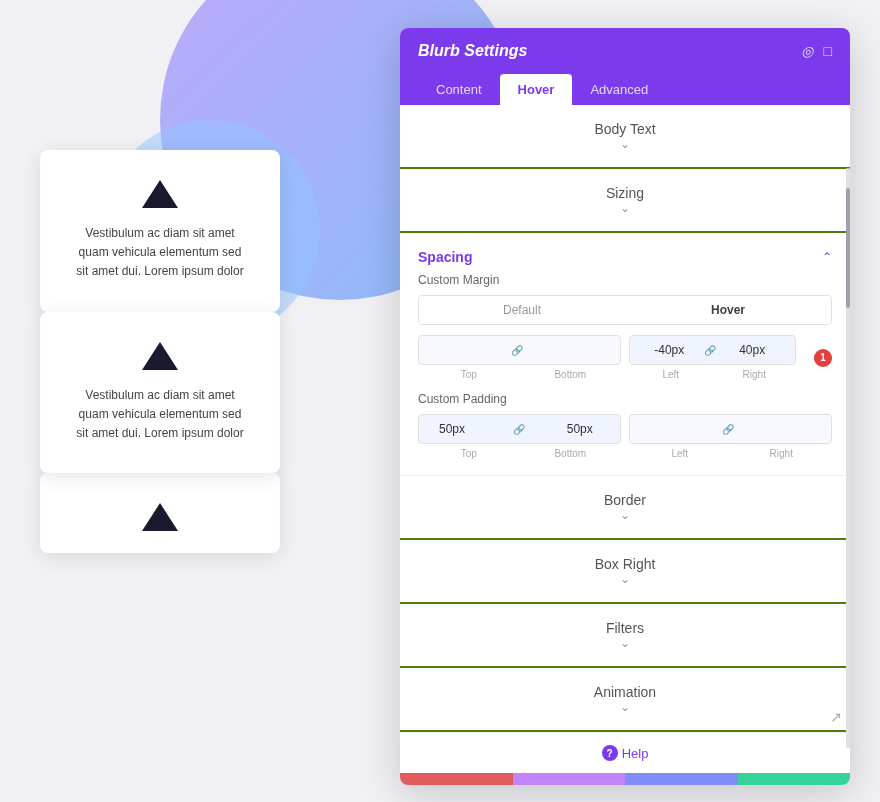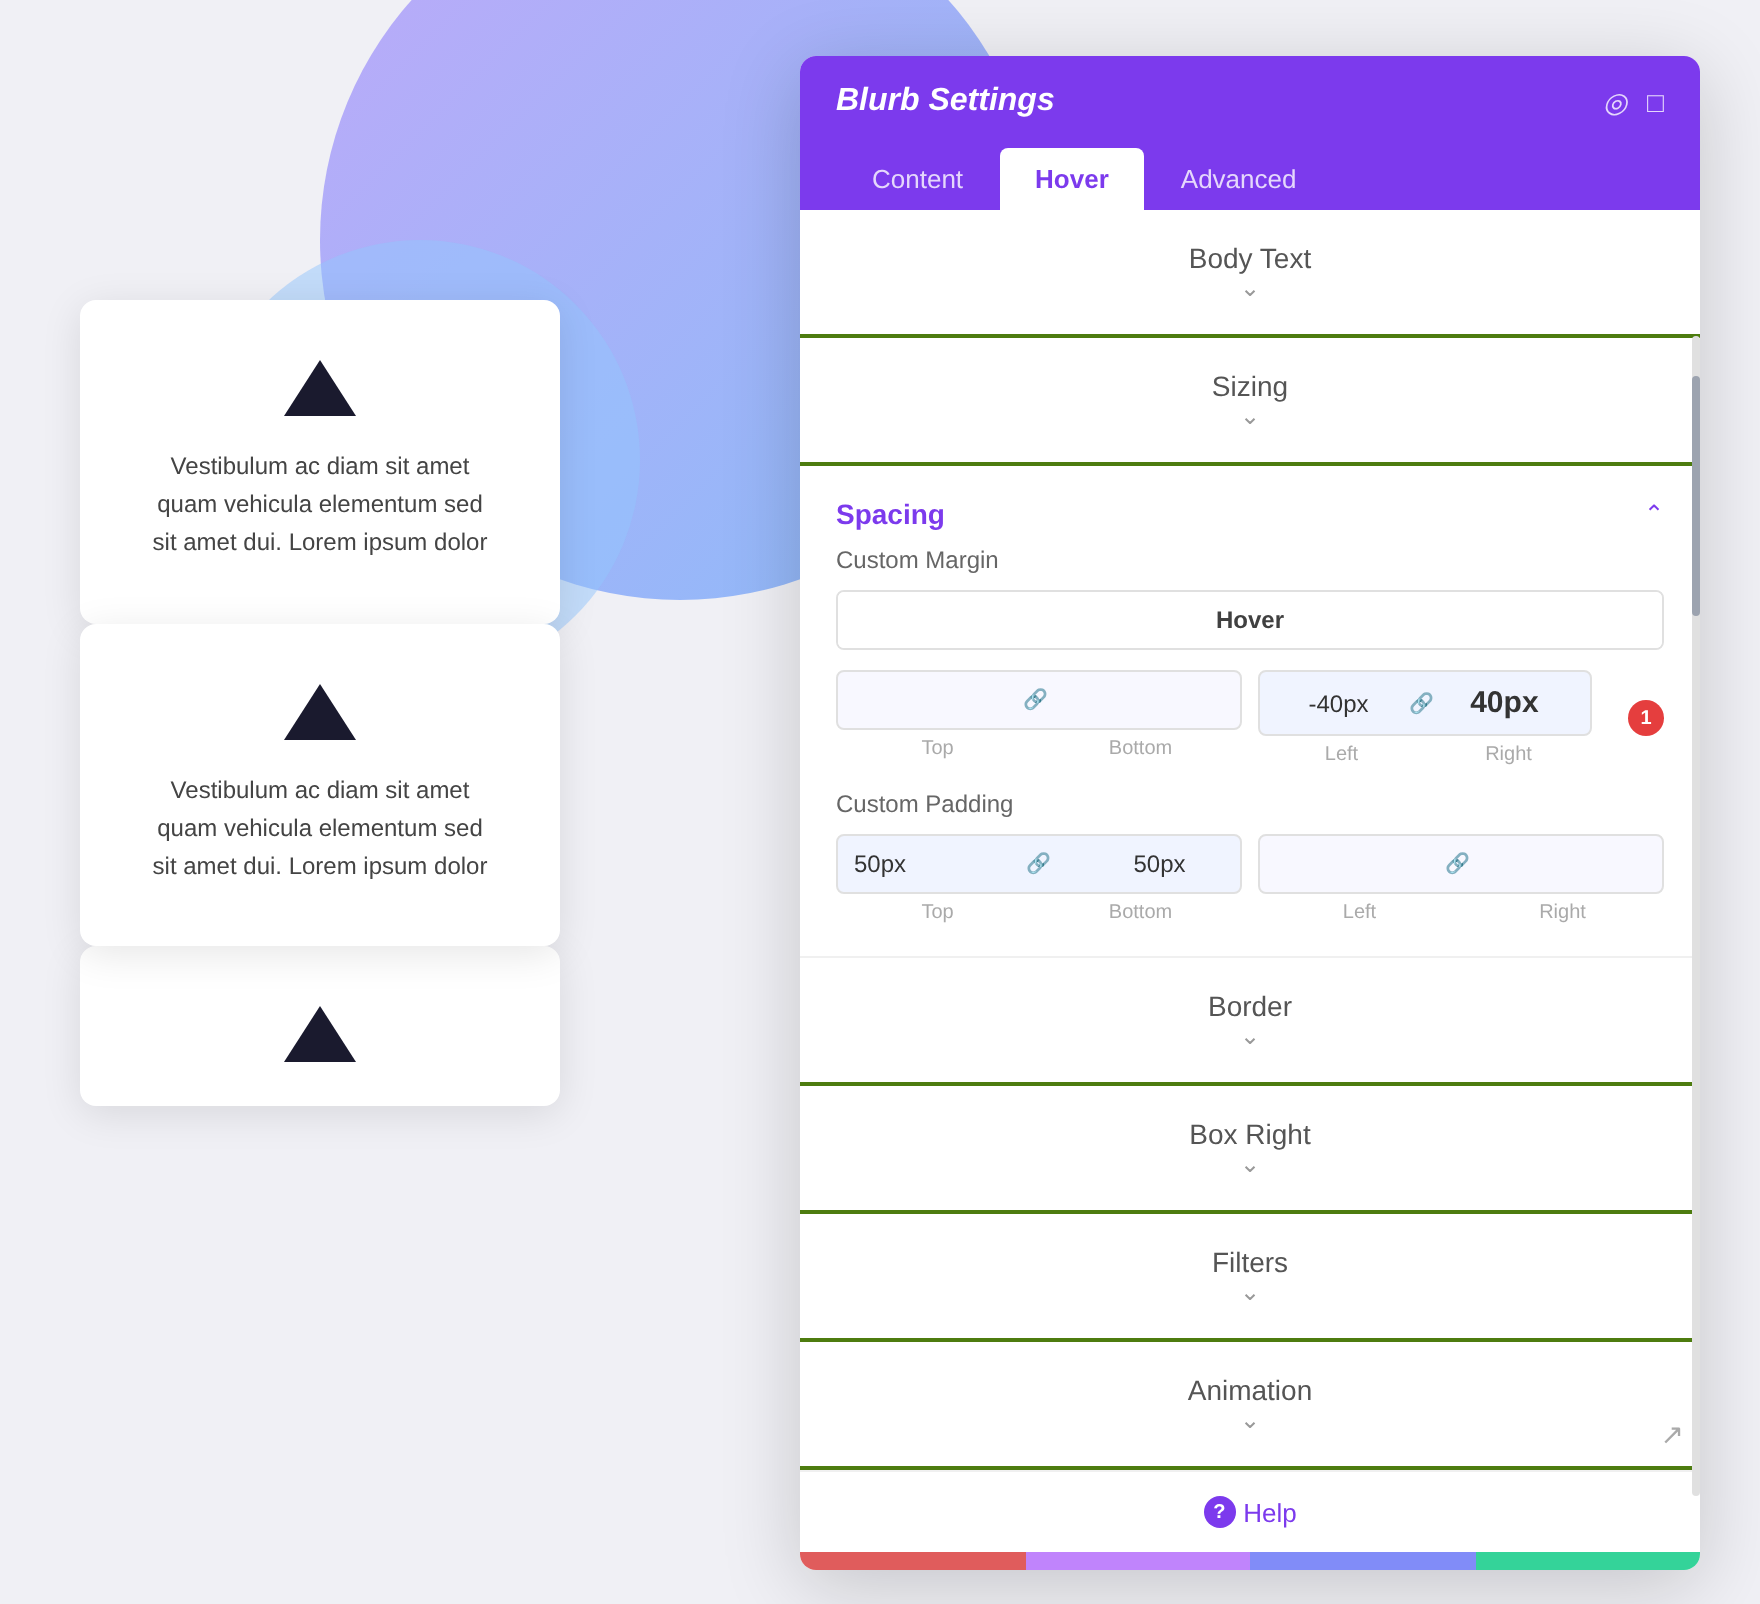--- a/index.html
+++ b/index.html
@@ -350,20 +350,21 @@
       <div class="spacing-header">
         <span class="spacing-title">Spacing</span>
         <span class="chevron-up">⌃</span>
       </div>
 
       <div class="spacing-content">
 
         <div class="sub-section-label">Custom Margin</div>
 
         <div class="toggle-tabs">
+          <div class="toggle-tab">Default</div>
           <div class="toggle-tab-hover">Hover</div>
         </div>
 
         <div style="display:flex; gap:8px; margin-bottom:12px;">
 
           <div style="flex:1;">
             <div style="display:flex; align-items:center; border:1px solid #e0e0e0; border-radius:4px; background:#f8f8ff; padding:7px 8px; margin-bottom:4px;">
               <input type="text" style="border: none; background: transparent; font-size: 12px; color: rgb(204, 204, 204); width: calc(50% - 12px); outline: none; text-align: center;" placeholder="">
               <span style="color:#7c3aed; font-size:10px; margin:0 4px;">🔗</span>
               <input type="text" style="border: none; background: transparent; font-size: 12px; color: rgb(204, 204, 204); width: calc(50% - 12px); outline: none; text-align: center;" placeholder="">
@@ -372,37 +373,37 @@
               <div style="flex:1; font-size:10px; color:#aaa; text-align:center;">Top</div>
               <div style="flex:1; font-size:10px; color:#aaa; text-align:center;">Bottom</div>
             </div>
           </div>
 
           <div style="flex:1; display:flex; align-items:center; gap:12px;">
             <div style="flex:1;">
               <div style="display:flex; align-items:center; border:1px solid #e0e0e0; border-radius:4px; background:#f0f4ff; padding:7px 8px; margin-bottom:4px;">
                 <input type="text" value="-40px" style="border: none; background: transparent; font-size: 12px; color: rgb(51, 51, 51); width: calc(50% - 12px); outline: none; text-align: center;">
                 <span style="color:#7c3aed; font-size:10px; margin:0 4px;">🔗</span>
-                <input type="text" value="40px" style="border: none; background: transparent; font-size: 15px; color: rgb(51, 51, 51); width: calc(50% - 12px); outline: none; text-align: center; font-weight: bold;">
+                <input type="text" value="40px" style="border: none; background: transparent; font-size: 12px; color: rgb(51, 51, 51); width: calc(50% - 12px); outline: none; text-align: center;">
               </div>
               <div style="display:flex;">
                 <div style="flex:1; font-size:10px; color:#aaa; text-align:center;">Left</div>
                 <div style="flex:1; font-size:10px; color:#aaa; text-align:center;">Right</div>
               </div>
             </div>
             <div class="badge">1</div>
           </div>
         </div>
 
         <div class="sub-section-label">Custom Padding</div>
 
         <div style="display:flex; gap:8px;">
 
           <div style="flex:1;">
-            <div style="display:flex; align-items:center; border:1px solid #e0e0e0; border-radius:4px; background:#f0f4ff; padding:7px 8px; margin-bottom:4px;gap:37px;">
+            <div style="display:flex; align-items:center; border:1px solid #e0e0e0; border-radius:4px; background:#f0f4ff; padding:7px 20px; margin-bottom:4px;gap:37px;">
               <input type="text" value="50px" style="border: none; background: transparent; font-size: 12px; color: rgb(51, 51, 51); width: calc(50% - 14px); outline: none;">
               <span style="color:#7c3aed; font-size:10px; margin:0 4px;">🔗</span>
               <input type="text" value="50px" style="border: none; background: transparent; font-size: 12px; color: rgb(51, 51, 51); width: calc(50% - 14px); outline: none;">
             </div>
             <div style="display:flex;">
               <div style="flex:1; font-size:10px; color:#aaa; text-align:center;">Top</div>
               <div style="flex:1; font-size:10px; color:#aaa; text-align:center;">Bottom</div>
             </div>
           </div>
 

